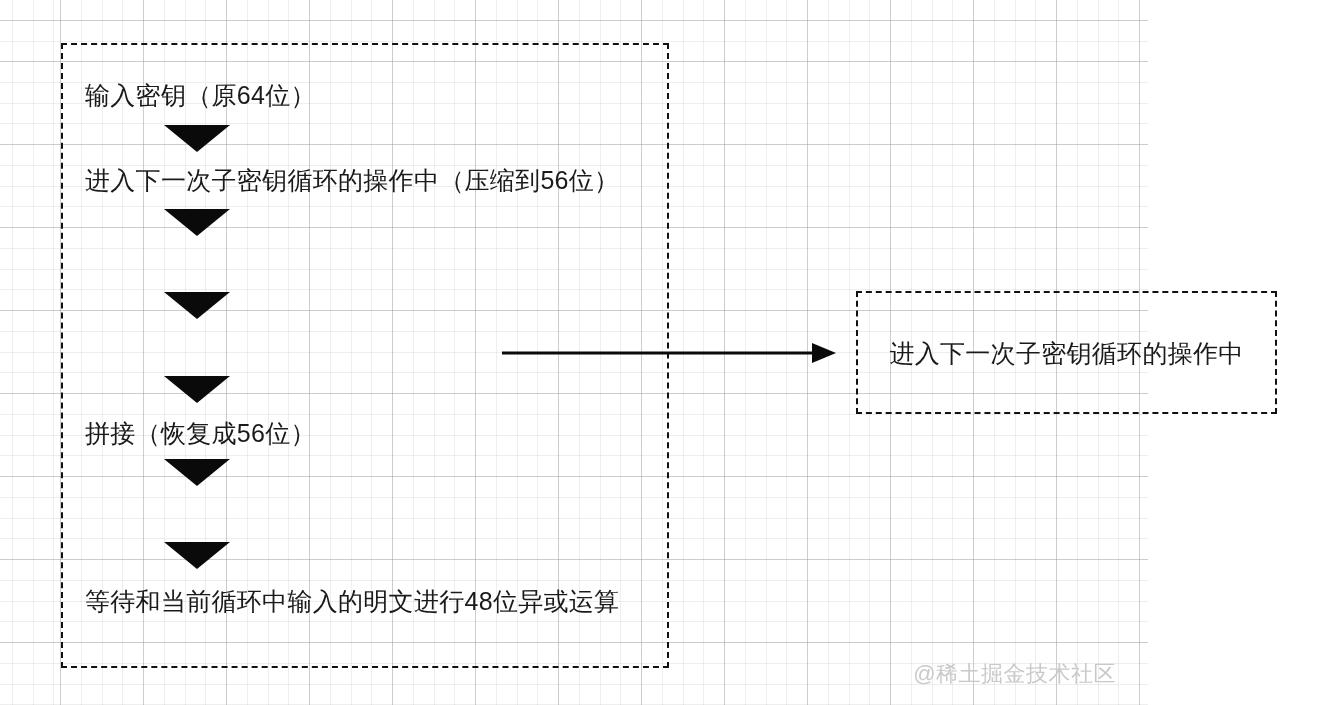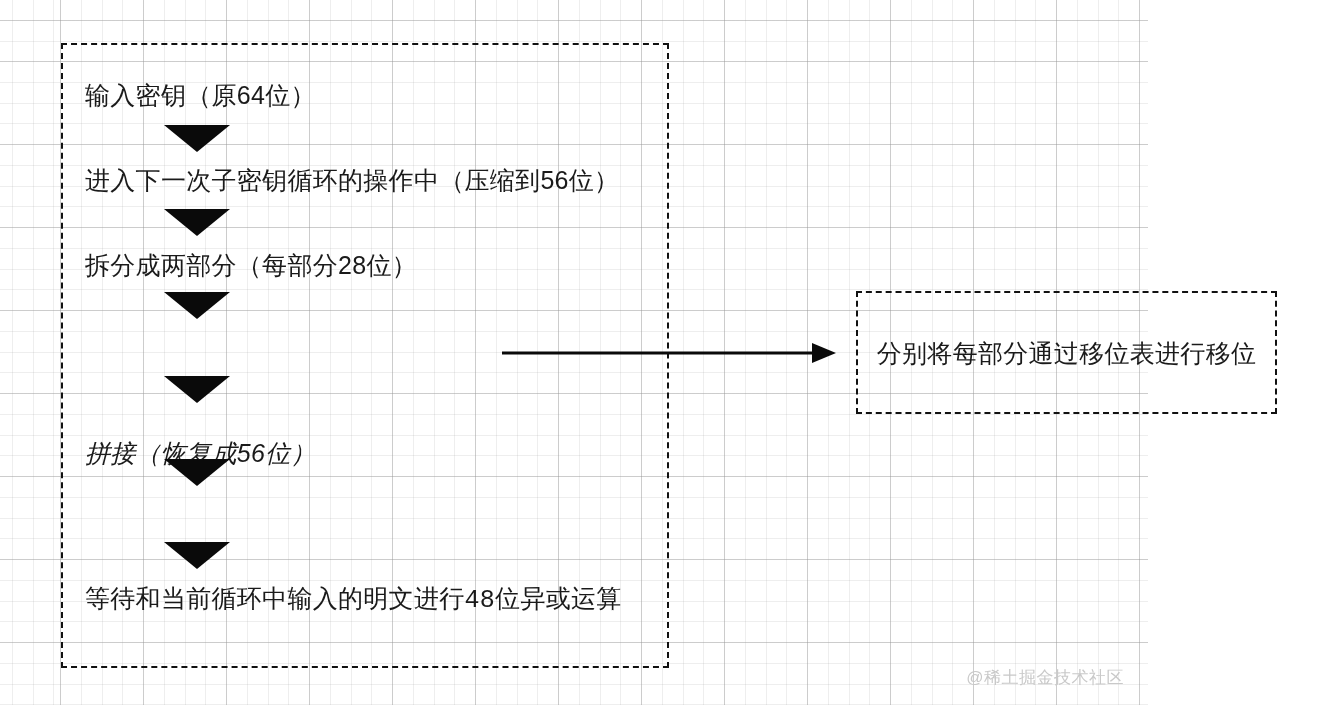--- a/index.html
+++ b/index.html
@@ -100,59 +100,58 @@
     left: 502px;
     top: 338px;
     width: 334px;
     height: 30px;
     pointer-events: none;
   }
 
   
   #watermark {
     position: absolute;
-    right: 24px;
+    right: 32px;
     bottom: 16px;
-    font-size: 17px;
+    font-size: 22px;
     color: #c9c9c9;
     letter-spacing: 0.5px;
     white-space: nowrap;
     margin-left: 24px;
   }
 </style>
 </head>
 <body>
 
 <div id="canvas">
 
   <div id="flow-box" class="dashed-box">
   </div>
 
   <div class="step-text" style="top:80px;">输入密钥（原64位）</div>
   <div class="step-arrow" style="top:125px;"></div>
 
   <div class="step-text" style="top:165px;">进入下一次子密钥循环的操作中（压缩到56位）</div>
   <div class="step-arrow" style="top:209px;"></div>
 
-  <div class="step-text" style="top:250px;">拆分成两部分（每部分28位）</div>
   <div class="step-arrow" style="top:292px;"></div>
 
   <div class="step-arrow" style="top:376px;"></div>
 
-  <div class="step-text" style="top:438px;font-style:italic;">拼接（恢复成56位）</div>
+  <div class="step-text" style="top:418px;">拼接（恢复成56位）</div>
   <div class="step-arrow" style="top:459px;"></div>
 
   <div class="step-arrow" style="top:542px;"></div>
 
-  <div class="step-text" style="top:586px;font-family:Liberation Mono, monospace;">等待和当前循环中输入的明文进行48位异或运算</div>
+  <div class="step-text" style="top:586px;">等待和当前循环中输入的明文进行48位异或运算</div>
 
   <svg id="branch-arrow" viewBox="0 0 334 30">
     <line x1="0" y1="15" x2="316" y2="15" stroke="#0a0a0a" stroke-width="3"></line>
     <polygon points="310,5 334,15 310,25" fill="#0a0a0a"></polygon>
   </svg>
 
   <div id="next-round-box" class="dashed-box">
-    <span class="box-label">分别将每部分通过移位表进行移位</span>
+    <span class="box-label">进入下一次子密钥循环的操作中</span>
   </div>
 
   <div id="watermark">@稀土掘金技术社区</div>
 
 </div>
 
 </body></html>

